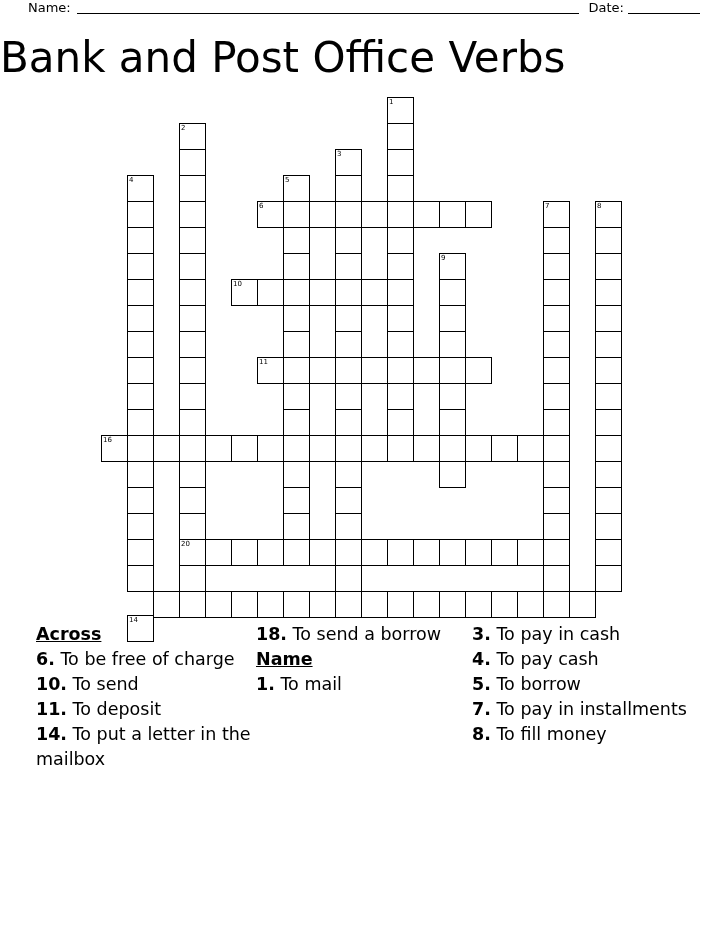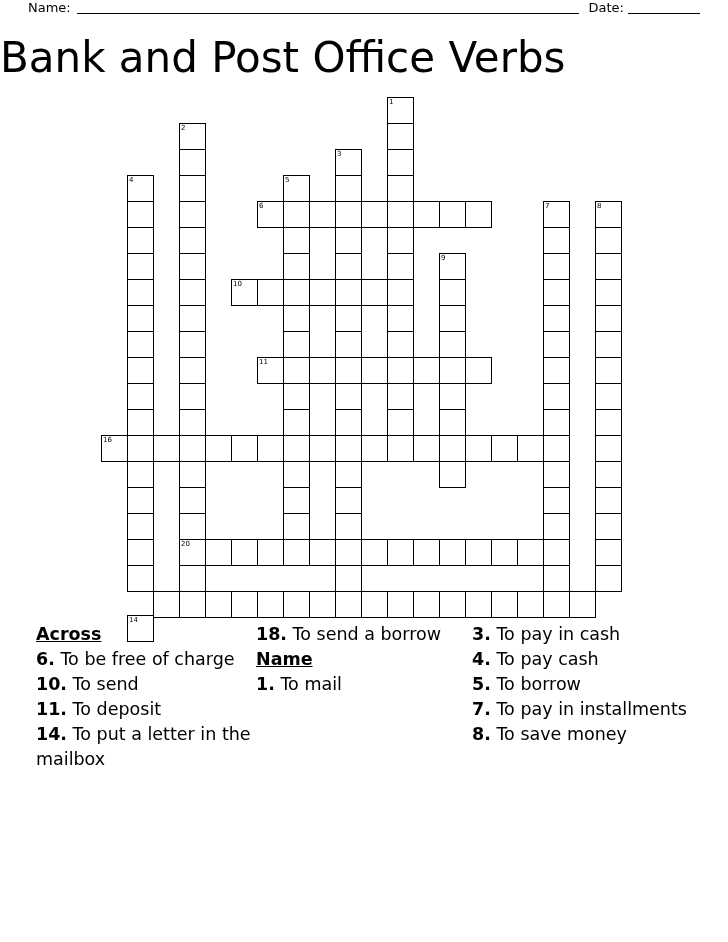--- a/index.html
+++ b/index.html
@@ -382,19 +382,19 @@
       <span class="clue">
         <span class="cnum">5.</span>
         <span>To borrow</span>
       </span>
       <span class="clue">
         <span class="cnum">7.</span>
         <span>To pay in installments</span>
       </span>
       <span class="clue">
         <span class="cnum">8.</span>
-        <span>To save money</span>
+        <span>To fill money</span>
       </span>
     </div>
 
   </div>
 
 </div>
 
 </body></html>

